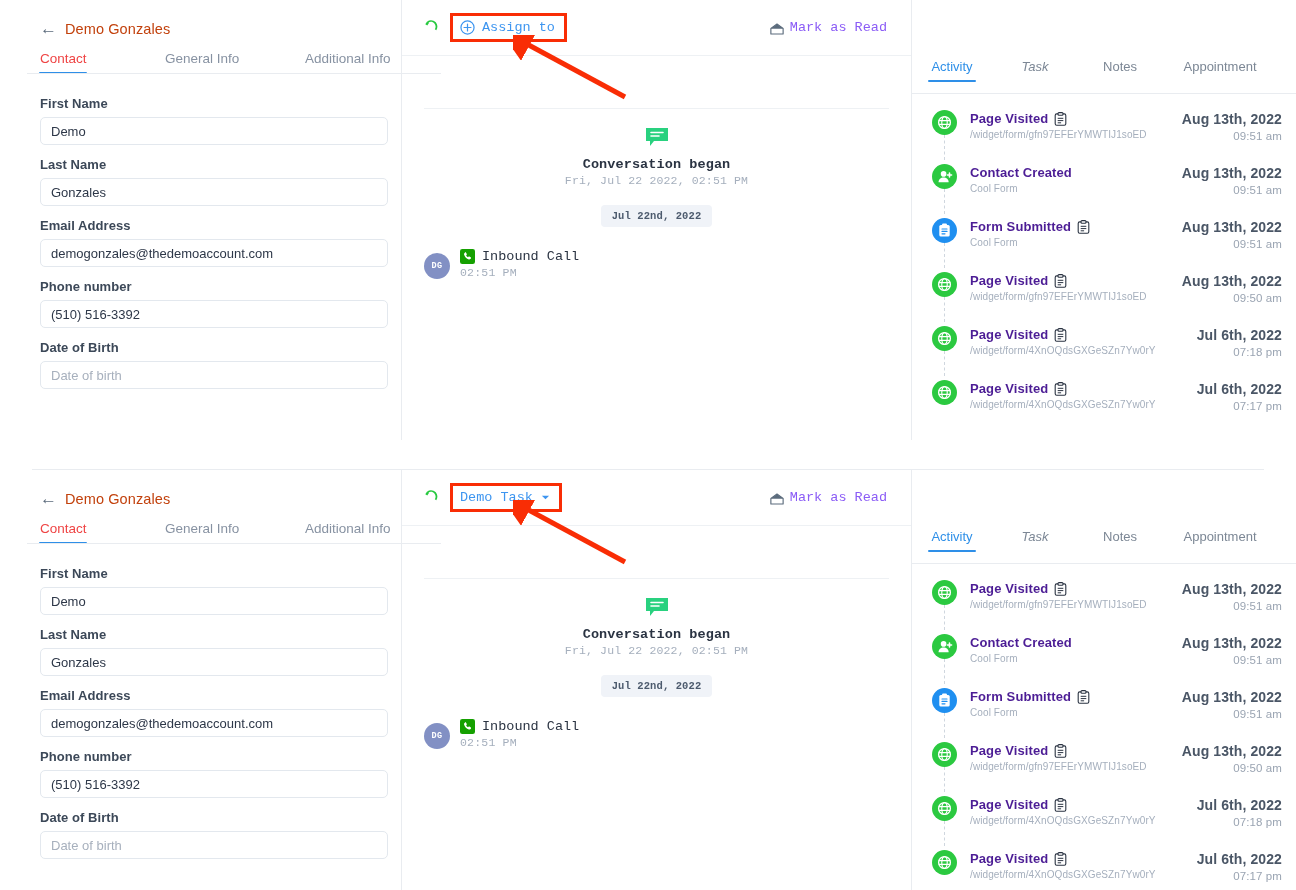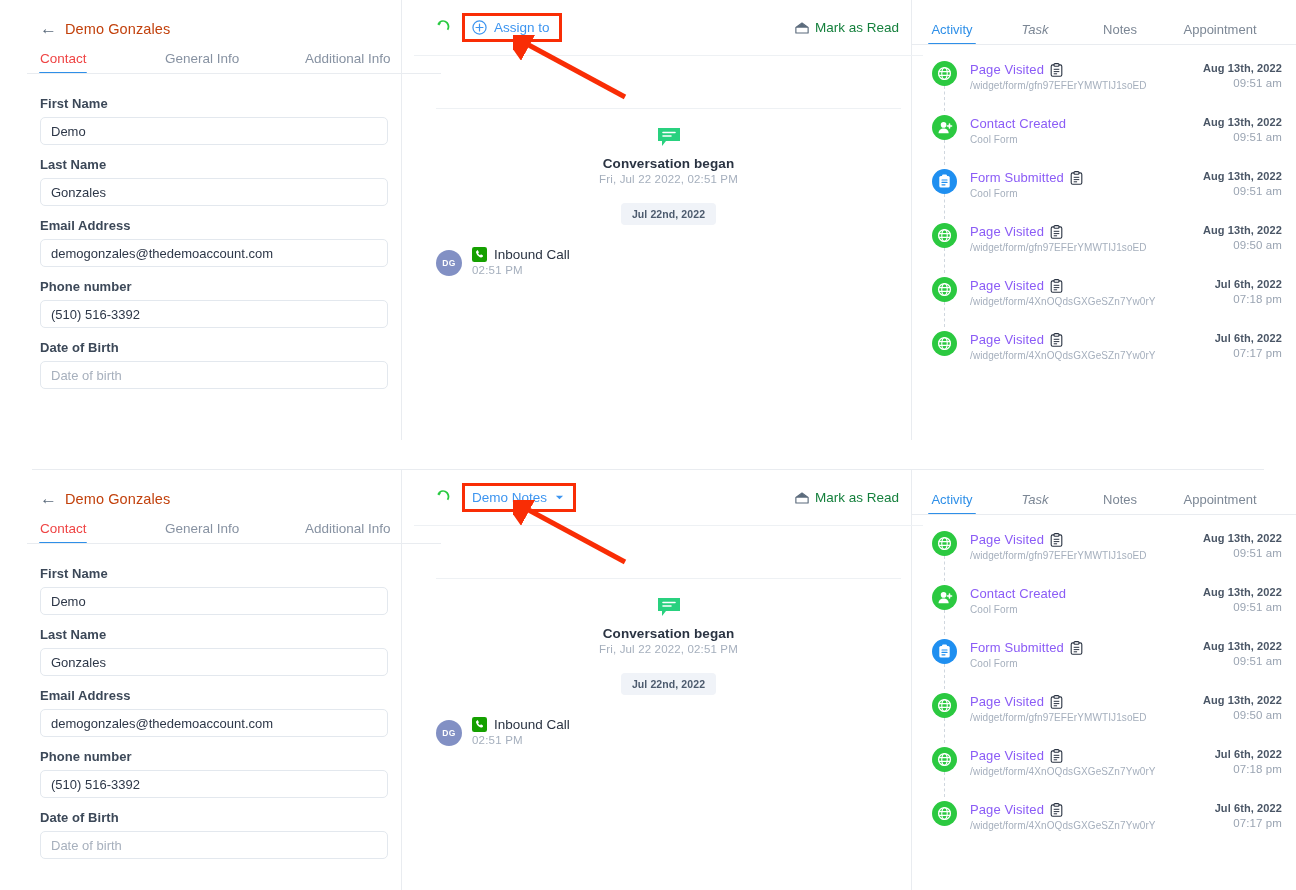--- a/index.html
+++ b/index.html
@@ -52,37 +52,37 @@
     display: block; margin-bottom: 6px;
   }
   .field-input {
     width: 348px; height: 28px; border: 1px solid #e3e8ee; border-radius: 5px;
     background: #fff; font-size: 13px; color: #2d3748; padding: 0 10px;
     font-family: inherit; outline: none;
   }
   .field-input::placeholder { color: #a7b0bd; }
 
   
-  .mid-col { position: absolute; left: 414px; top: 0; width: 509px; height: 100%; }
+  .mid-col { position: absolute; left: 402px; top: 0; width: 509px; height: 100%; font-family: Liberation Mono, monospace; }
   .mid-header {
     height: 56px; display: flex; align-items: center; padding: 0 24px 0 22px;
     border-bottom: 1px solid #eef1f4; position: relative;
   }
   .phone-ic { width: 16px; height: 18px; margin-right: 10px; flex: 0 0 auto; }
   .assign-wrap { position: relative; display: inline-flex; align-items: center; }
   .assign-box {
     display: inline-flex; align-items: center; gap: 7px;
     border: 3px solid #f92d05; padding: 4px 9px 4px 7px; background: #fff;
   }
   .assign-text { font-size: 13.5px; color: #3d95f0; white-space: nowrap; }
   .plus-ic { width: 15px; height: 15px; flex: 0 0 auto; }
   .caret-ic { width: 9px; height: 9px; margin-left: 1px; }
   .mark-read {
-    margin-left: auto; display: inline-flex; align-items: center; gap: 6px;
-    font-size: 13.5px; color: #15803d; white-space: nowrap;
+    margin-left: auto; display: inline-flex; align-items: flex-end; gap: 6px;
+    font-size: 13.5px; color: #8b5cf6; white-space: nowrap;
     background: none; border: none; font-family: inherit; cursor: pointer;
   }
   .env-ic { width: 14px; height: 12px; flex: 0 0 auto; }
 
   .mid-body { position: relative; padding-top: 8px; }
   .thread-rule { height: 1px; background: #eef1f4; margin: 44px 22px 0 22px; }
 
   .conv-begin { text-align: center; padding-top: 18px; }
   .conv-bubble { width: 24px; height: 20px; margin: 0 auto 5px auto; }
   .conv-title { font-size: 13.5px; font-weight: 700; color: #2a3342; letter-spacing: .1px; }
@@ -101,21 +101,21 @@
     display: flex; align-items: center; justify-content: center; flex: 0 0 auto;
     margin-top: 1px;
   }
   .msg-title { display: flex; align-items: center; gap: 7px; }
   .call-ic { width: 15px; height: 15px; flex: 0 0 auto; }
   .msg-label { font-size: 13.5px; color: #2a3342; }
   .msg-time { font-size: 11.5px; color: #a5afbd; margin-top: 2px; letter-spacing: .2px; }
 
   
   .right-col { position: absolute; left: 912px; top: 0; width: 384px; height: 100%; }
-  .rtabs { display: flex; position: relative; padding: 22px 0 0 0; }
+  .rtabs { display: flex; position: relative; padding: 22px 0 12px 0; margin-top: 37px; }
   .rtabs::after {
     content: ""; position: absolute; left: 0; right: 0; bottom: 0; height: 1px; background: #e9ecf0;
   }
   .rtab {
     font-size: 13px; color: #7c8795; padding: 0 0 8px 0; position: relative; text-align: center;
     background: none; border: none; font-family: inherit; cursor: pointer;
   }
   .rtab:nth-child(1) { width: 80px; }
   .rtab:nth-child(2) { width: 86px; font-style: italic; }
   .rtab:nth-child(3) { width: 84px; }
@@ -135,25 +135,25 @@
   }
   .tl-dot.green { background: #2bc940; }
   .tl-dot.blue  { background: #1f8ff0; }
   .tl-line {
     position: absolute; left: 12px; top: 25px; width: 1px; height: 100%;
     border-left: 1px dashed #cfd6de; z-index: 1;
   }
   .tl-item:last-child .tl-line { display: none; }
   .tl-main { flex: 1 1 auto; padding-top: 1px; }
   .tl-head { display: flex; align-items: center; gap: 6px; }
-  .tl-title { font-size: 13px; font-weight: 400; color: #8b5cf6; letter-spacing: .1px; }
+  .tl-title { font-size: 13px; font-weight: 700; color: #4c1d95; letter-spacing: .1px; }
   .clip-ic { width: 13px; height: 14px; flex: 0 0 auto; }
   .tl-sub { font-size: 10px; color: #a5afbd; margin-top: 3px; letter-spacing: .1px; }
   .tl-right { text-align: right; padding-top: 1px; flex: 0 0 auto; }
-  .tl-date { font-size: 11px; font-weight: 700; color: #4a5666; white-space: nowrap; letter-spacing: .1px; }
+  .tl-date { font-size: 14px; font-weight: 700; color: #4a5666; white-space: nowrap; letter-spacing: .1px; }
   .tl-time { font-size: 11.5px; color: #9aa4b2; margin-top: 3px; letter-spacing: .1px; }
 
   
   .anno-arrow { position: absolute; pointer-events: none; }
 
   
   .panel-sep { position: absolute; left: 32px; right: 32px; height: 1px; background: #e9ecf0; }
 </style>
 </head>
 <body>
@@ -459,21 +459,21 @@
   </div>
 
   <div class="mid-col">
     <div class="mid-header">
       <svg class="phone-ic" viewBox="0 0 16 18">
               <path d="M3.2 2.4c2.6-2 6.4-1.6 8.6.9 2 2.3 2.1 5.6.5 8l-1.5-1c1.2-1.8 1.1-4.2-.4-5.9-1.6-1.8-4.3-2.1-6.2-.7z" fill="#27c93f"></path>
               <path d="M3.1 2.5 1.3 5.3l2 1.3 1.8-2.8z" fill="#27c93f"></path>
             </svg>
       <div class="assign-wrap">
         <div class="assign-box">
-                <span class="assign-text">Demo Notes</span>
+                <span class="assign-text">Demo Task</span>
                 <svg class="caret-ic" viewBox="0 0 10 10">
                   <path d="M1 3l4 4 4-4z" fill="#3d95f0"></path>
                 </svg>
               </div>
       </div>
       <button class="mark-read">
         <svg class="env-ic" viewBox="0 0 16 13">
                 <path d="M8 .8 15 6v6.2H1V6z" fill="#fff" stroke="#5b6b7c" stroke-width="1.3" stroke-linejoin="round"></path>
                 <path d="M1 6.2 8 1.2l7 5" fill="#5b6b7c"></path>
               </svg>

